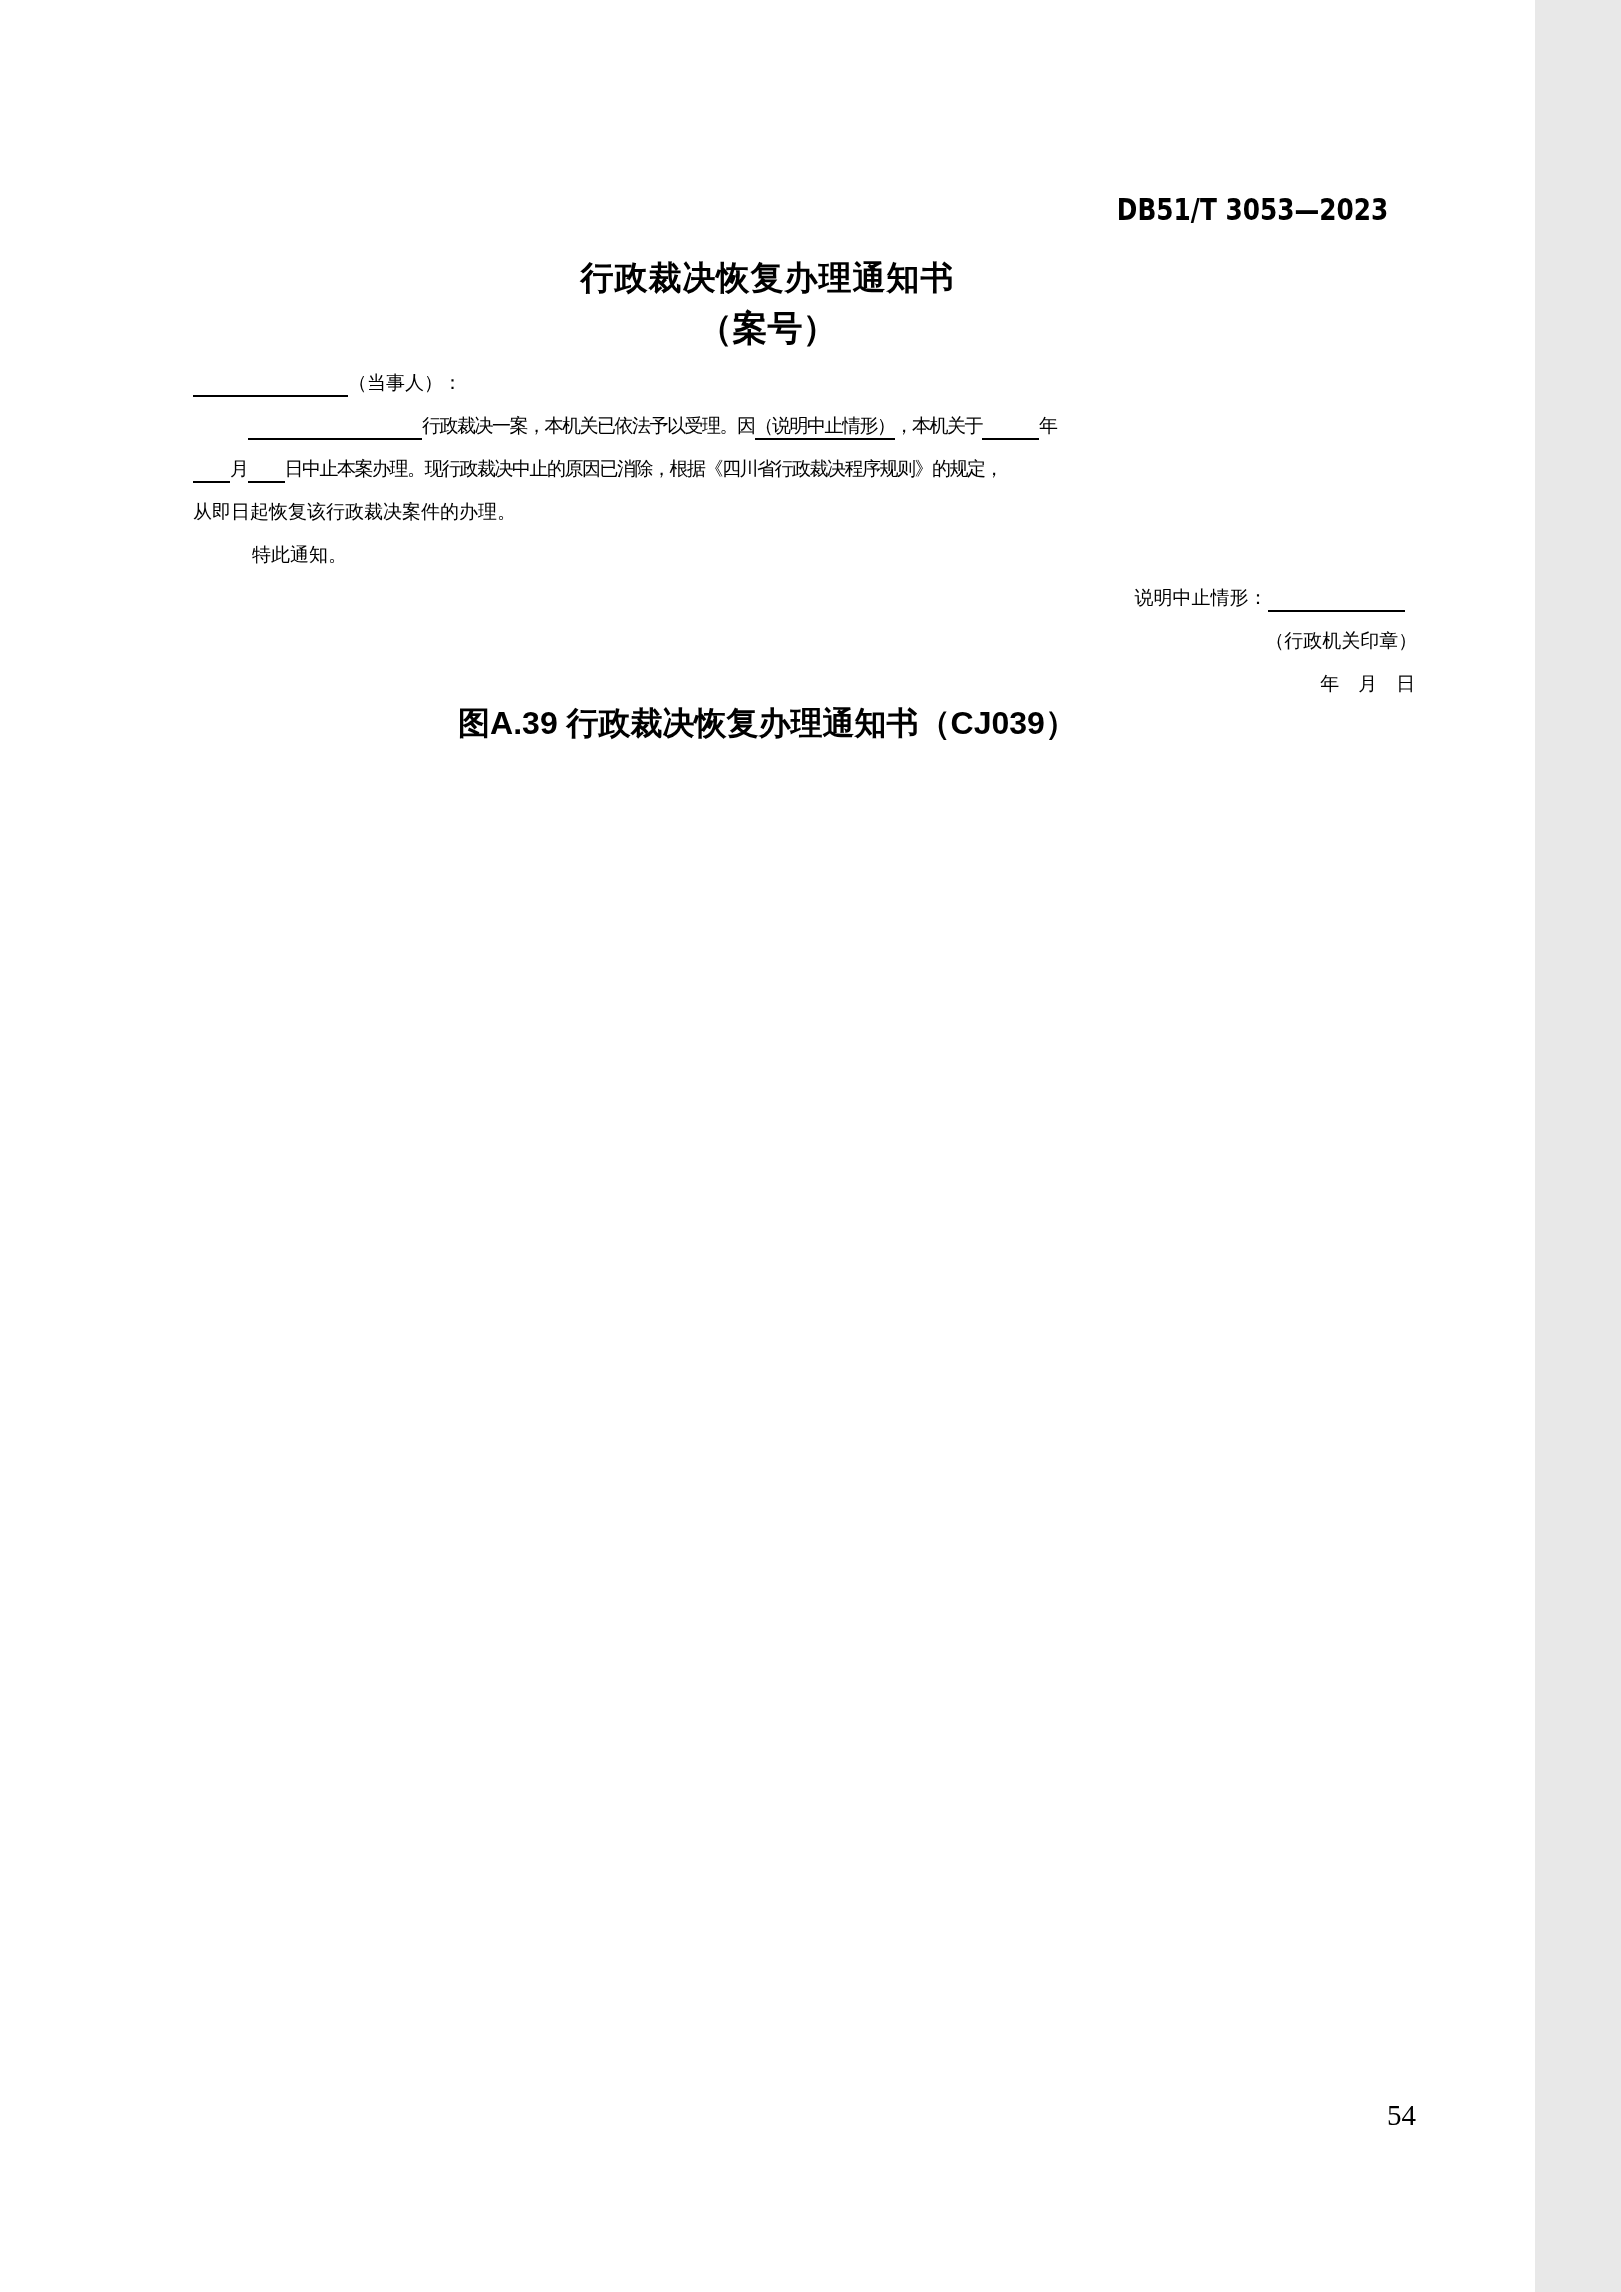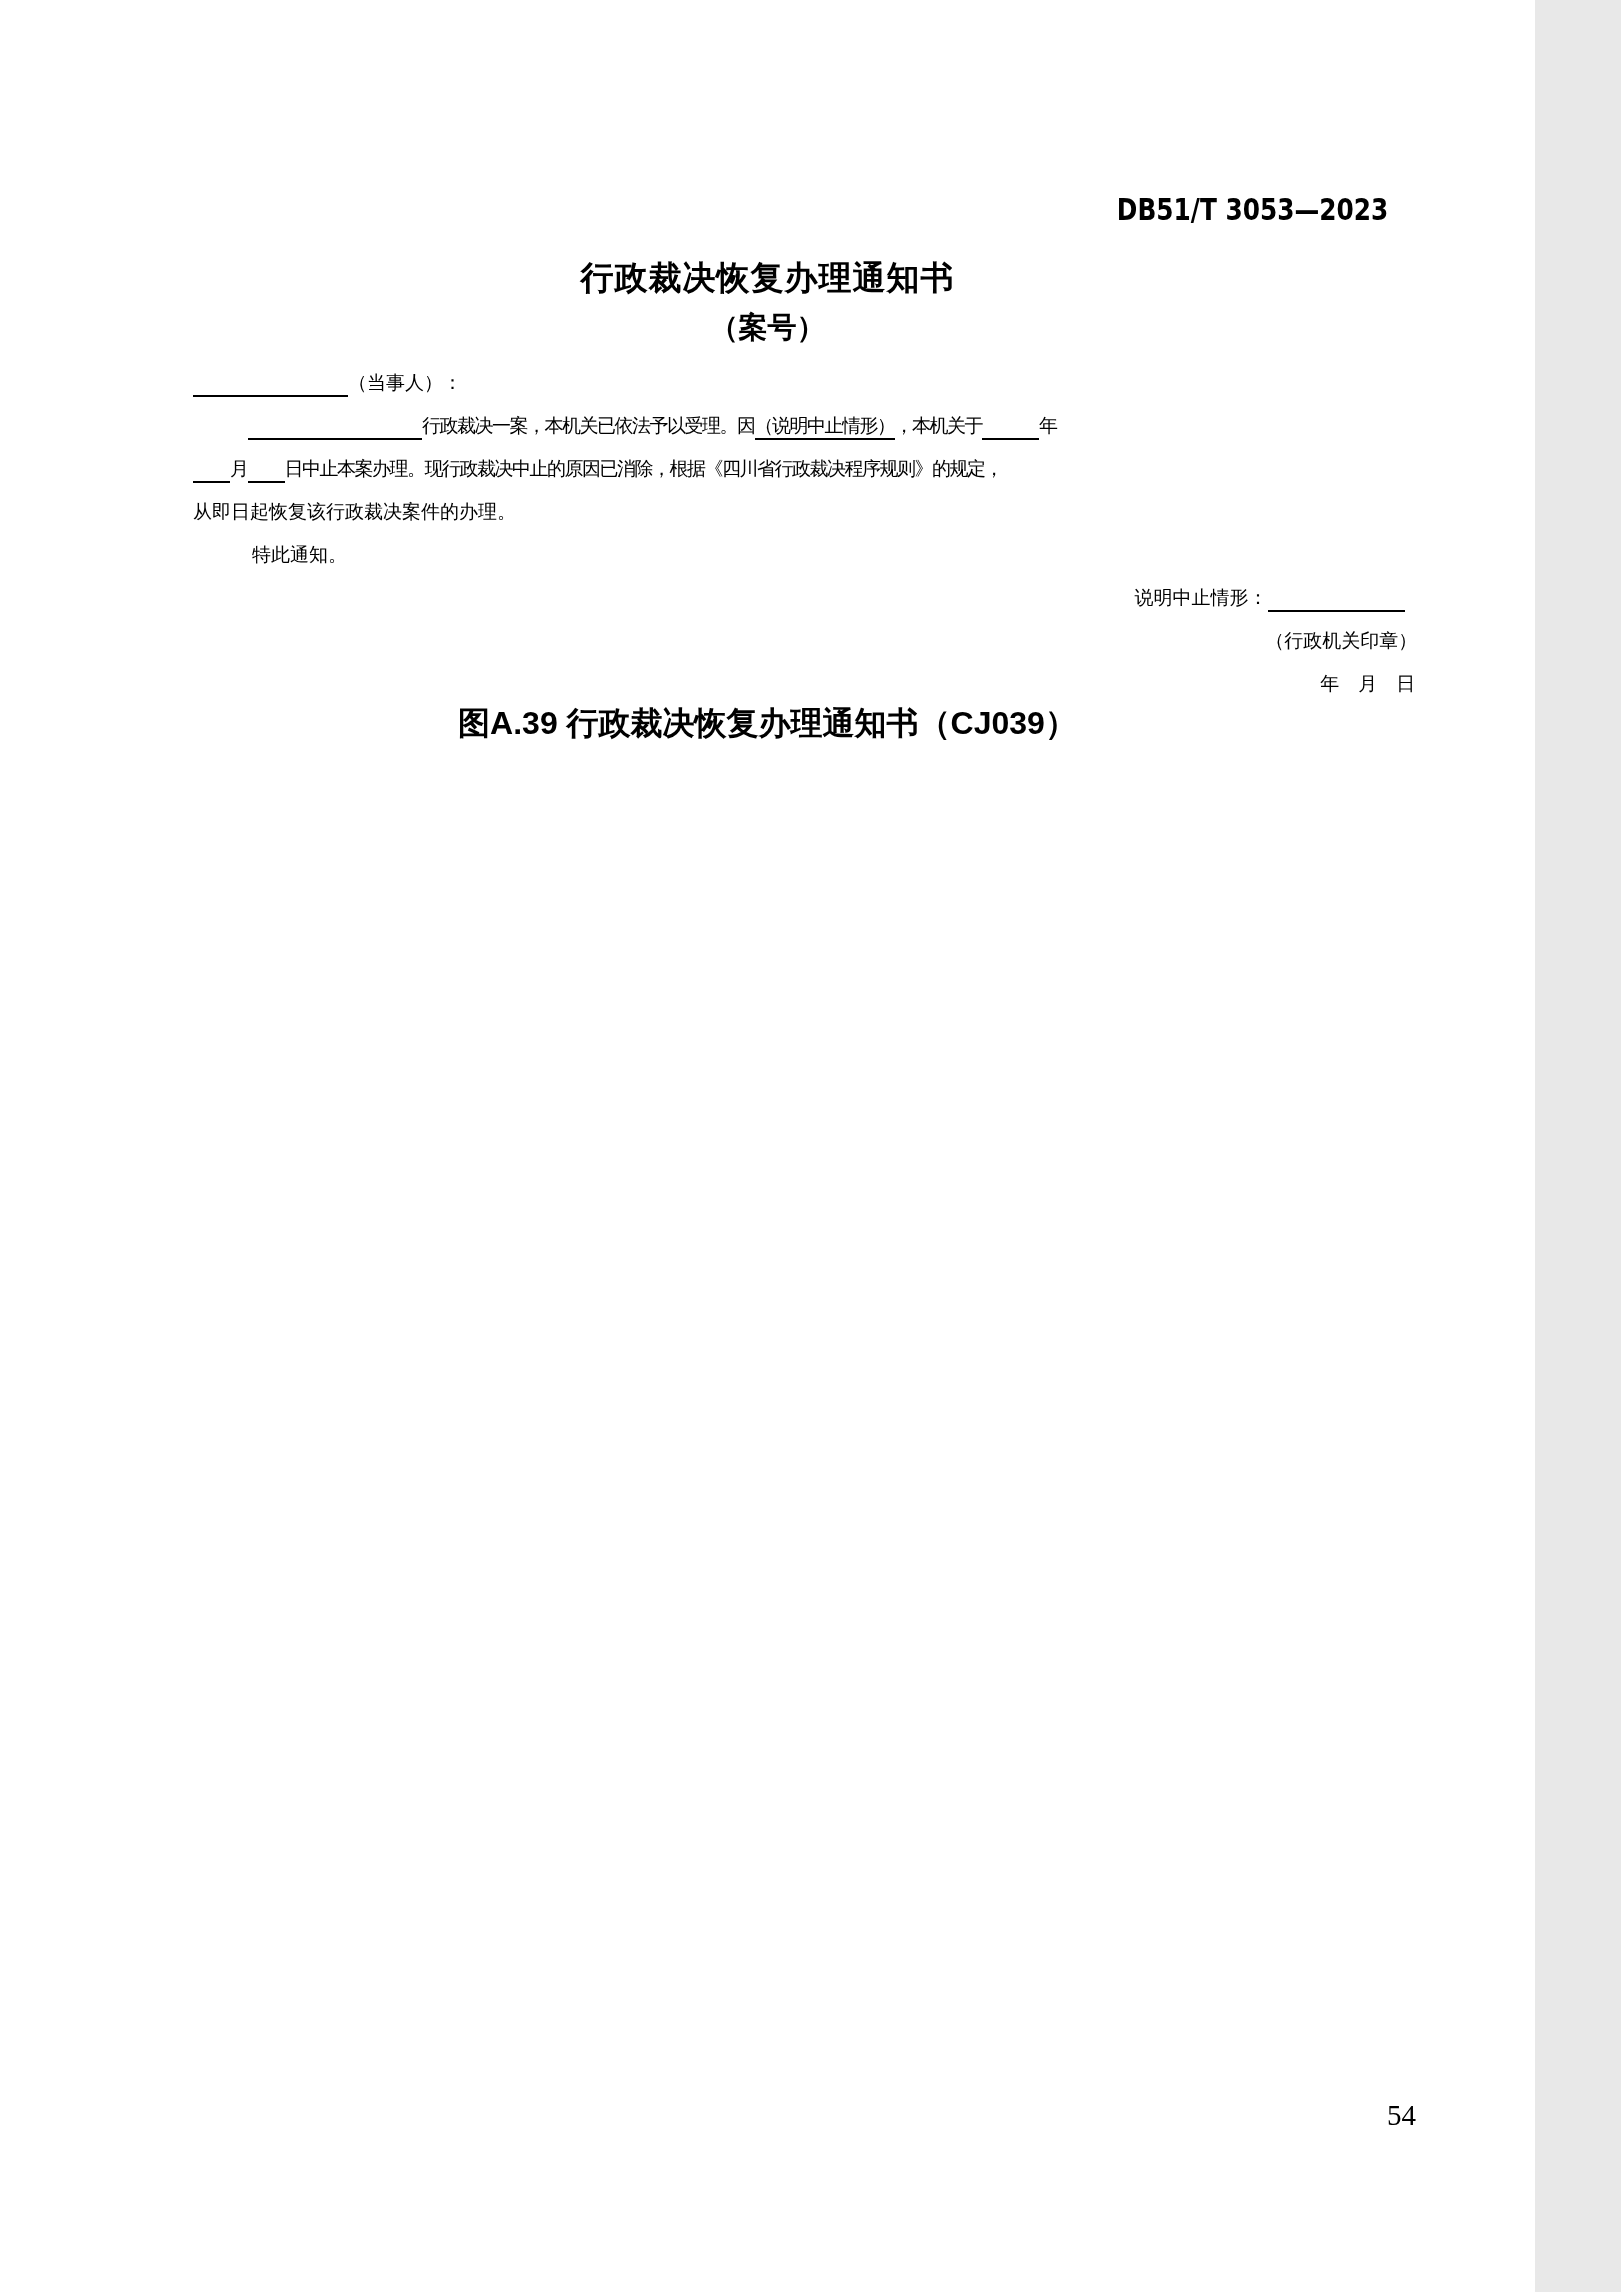--- a/index.html
+++ b/index.html
@@ -24,21 +24,21 @@
     position:absolute;top:258px;left:0;width:100%;
     text-align:center;
     font-family:"Liberation Sans","DejaVu Sans",sans-serif;
     font-weight:bold;font-size:33px;line-height:39px;
     letter-spacing:1px;
   }
   .case-no{
     position:absolute;top:310px;left:0;width:100%;
     text-align:center;
     font-family:"Liberation Sans","DejaVu Sans",sans-serif;
-    font-weight:bold;font-size:29px;line-height:35px;
+    font-weight:bold;font-size:35px;line-height:35px;
   }
   
   .body-block{
     position:absolute;left:193px;top:361px;width:1238px;
     font-size:19px;line-height:43px;
   }
   .line{white-space:nowrap;}
   .tight{letter-spacing:-1.5px;}
   .r{text-align:right;}
   

